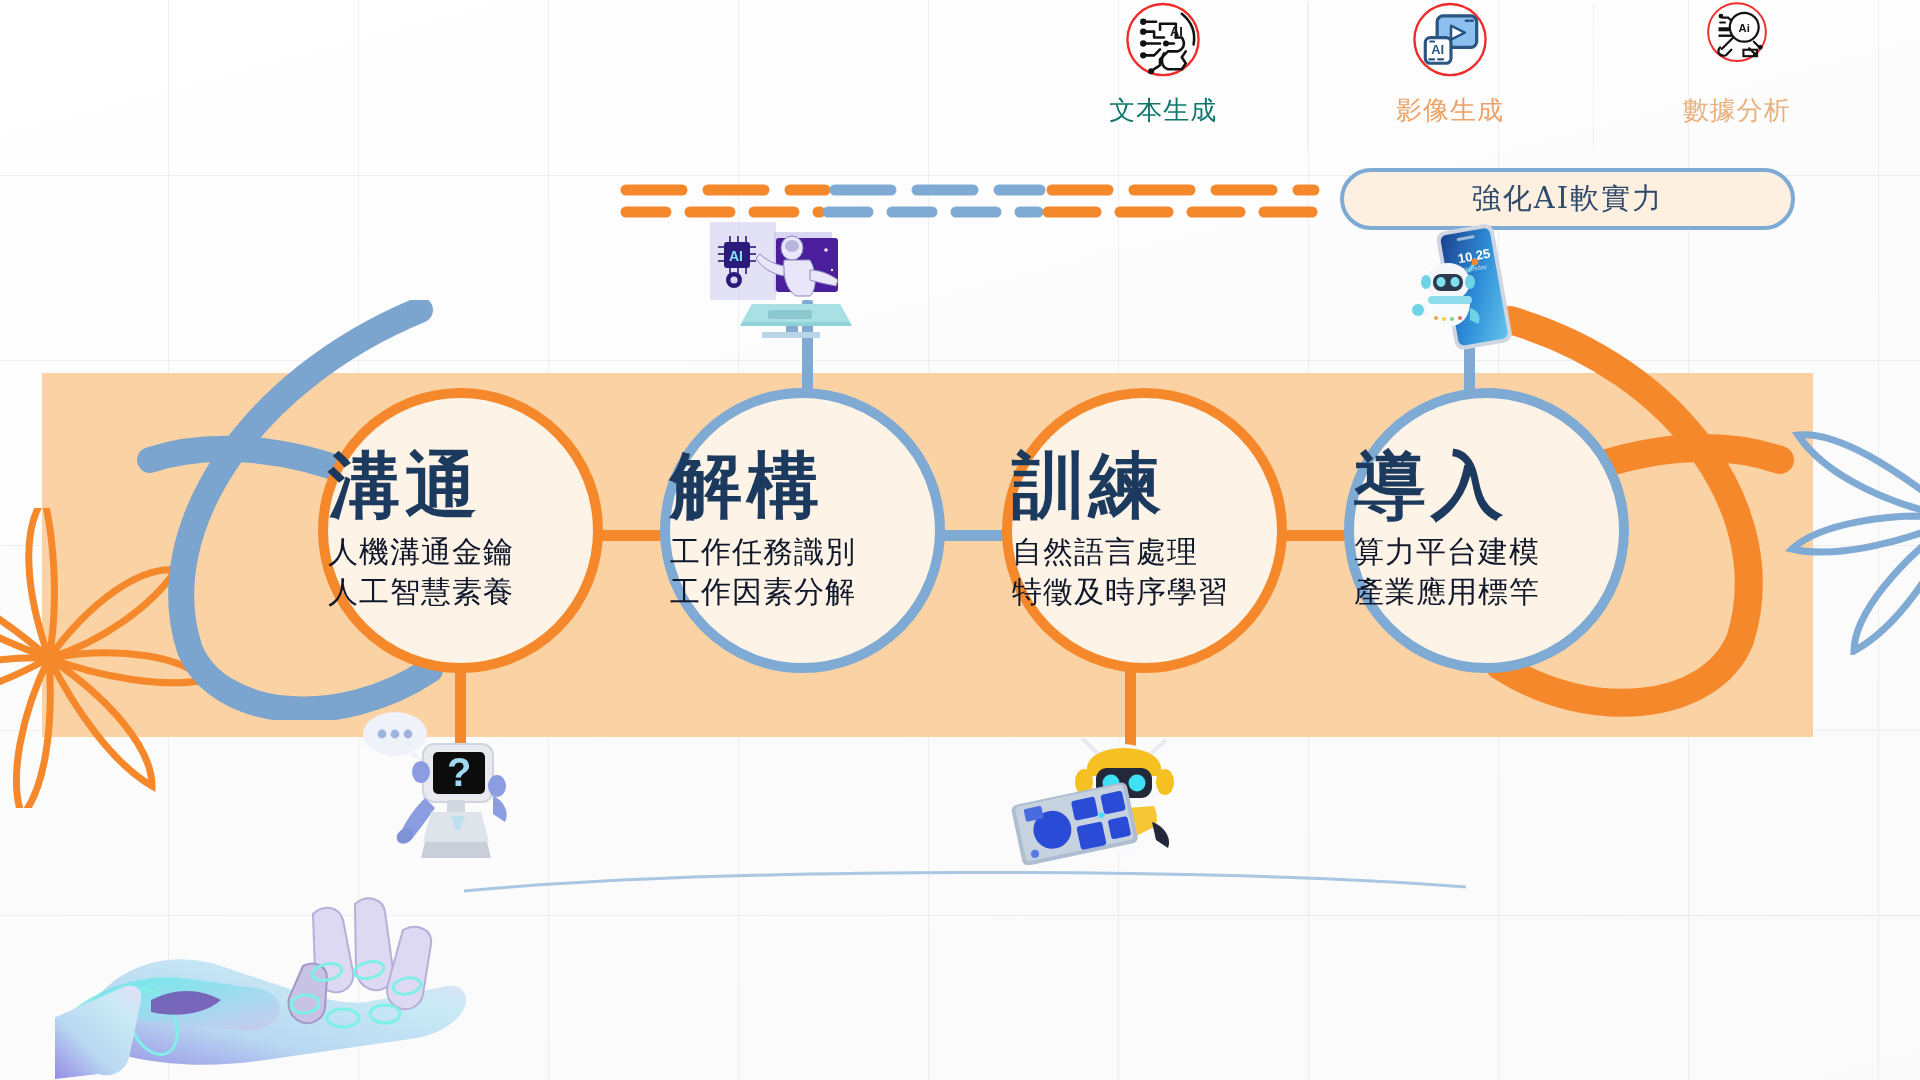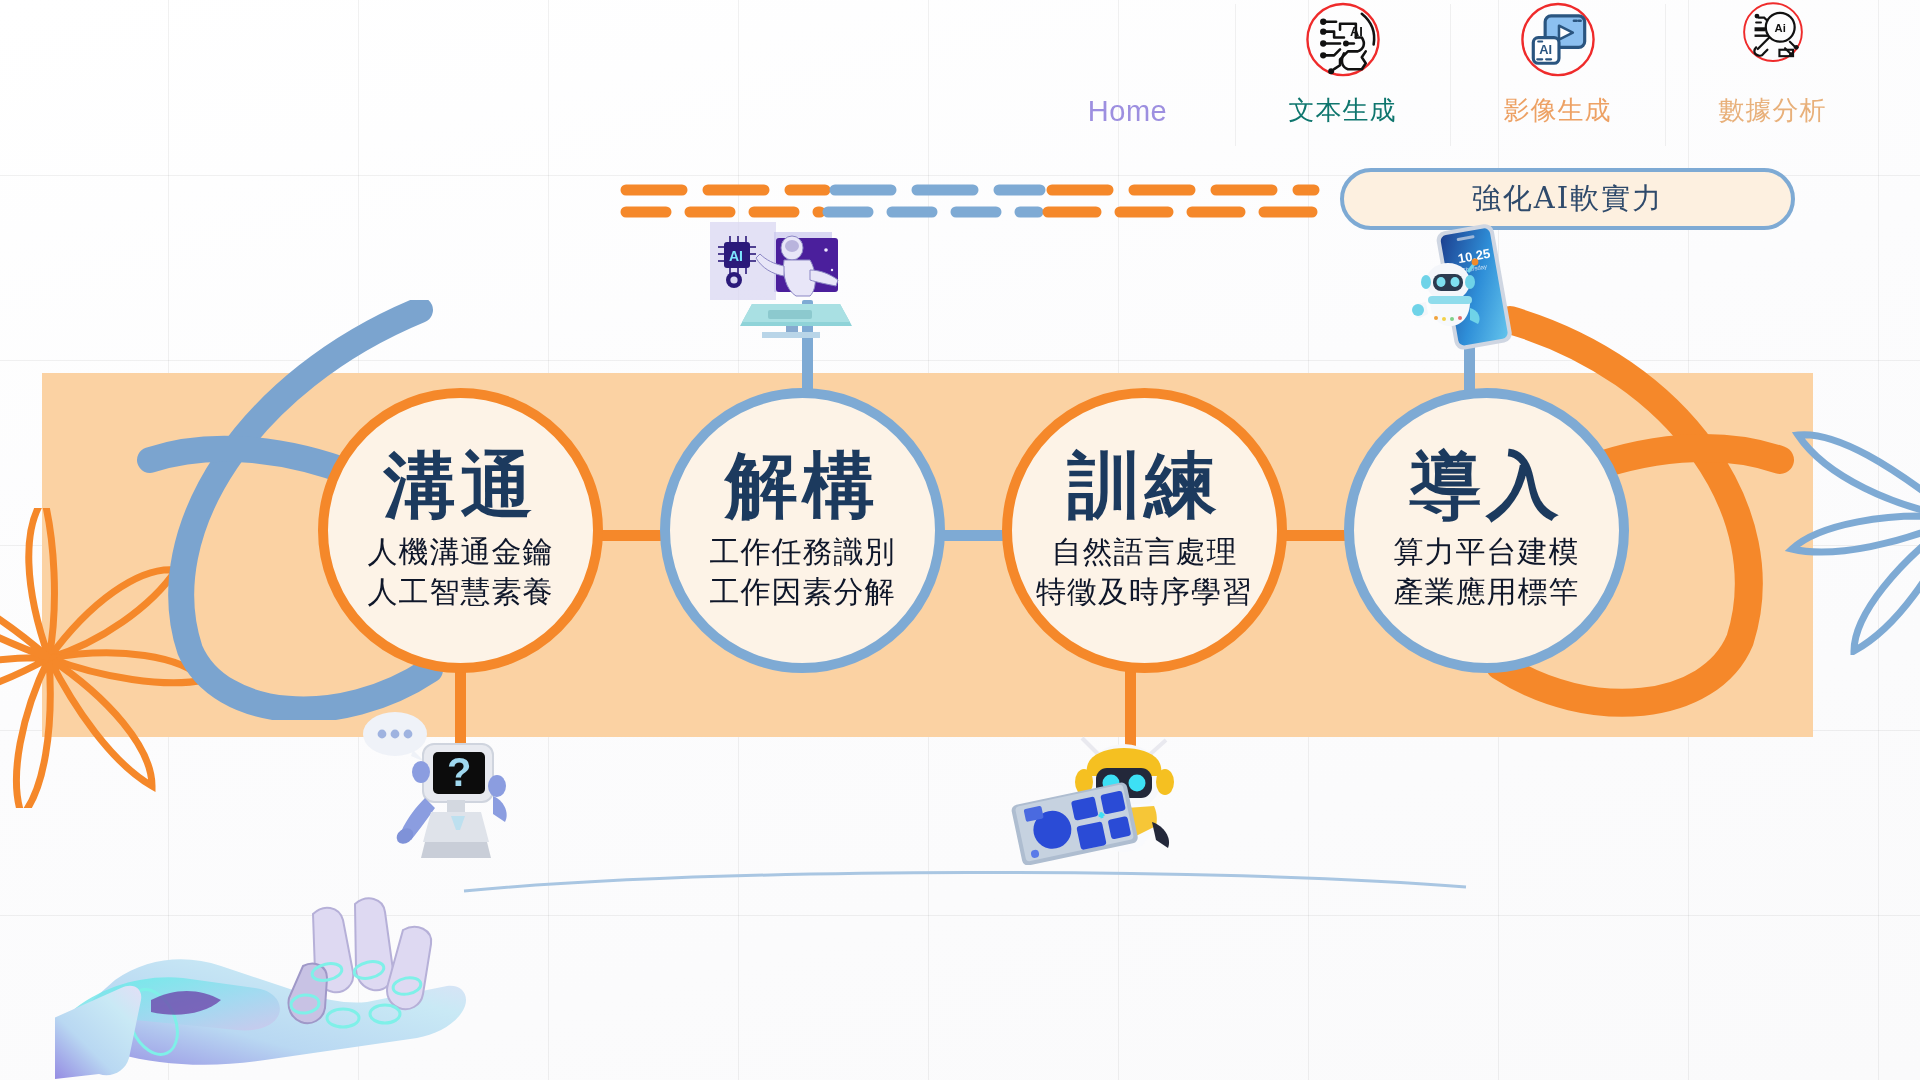--- a/index.html
+++ b/index.html
@@ -142,21 +142,21 @@
 
   
   .node {
     position: absolute;
     width: 285px;
     height: 285px;
     border-radius: 50%;
     background: #fdf3e7;
     display: flex;
     flex-direction: column;
-    align-items: center;
+    align-items: flex-start;
     justify-content: center;
     box-sizing: border-box;
     cursor: pointer;
   }
   .node.ring-orange { border: 10px solid #f5882a; }
   .node.ring-blue   { border: 10px solid #7eaad4; }
   .node-title {
     font-size: 72px;
     font-weight: 700;
     color: #1c3a5e;
@@ -250,24 +250,20 @@
   </svg>
   <svg class="swoosh swoosh-right" viewBox="0 0 520 420">
     <g fill="none" stroke="#f5882a" stroke-width="28" stroke-linecap="round">
       <path d="M200,20 C370,70 470,215 430,340 C400,412 280,424 190,366"></path>
       <path d="M470,160 C350,118 170,190 80,312"></path>
     </g>
   </svg>
 
   <div class="nav">
 
-    <div class="nav-item">
-      <svg class="nav-icon blank" viewBox="0 0 86 86"></svg>
-      <div class="nav-label home">Home</div>
-    </div>
 
     <div class="nav-item">
       <svg class="nav-icon" viewBox="0 0 86 86">
         <circle cx="43" cy="40" r="36" fill="none" stroke="#ef2b2b" stroke-width="2.4"></circle>
         <g fill="none" stroke="#111" stroke-width="2.6" stroke-linecap="round" stroke-linejoin="round">
           <path d="M62,14 C72,22 76,33 74,45"></path>
           <path d="M40,30 L40,24 L56,24 L56,38"></path>
           <path d="M56,38 L62,38 C66,44 64,50 58,52 L48,52 L40,60 L40,66 L34,70"></path>
           <path d="M26,22 L36,22"></path>
           <path d="M26,32 L34,32 L34,38 L44,38"></path>

